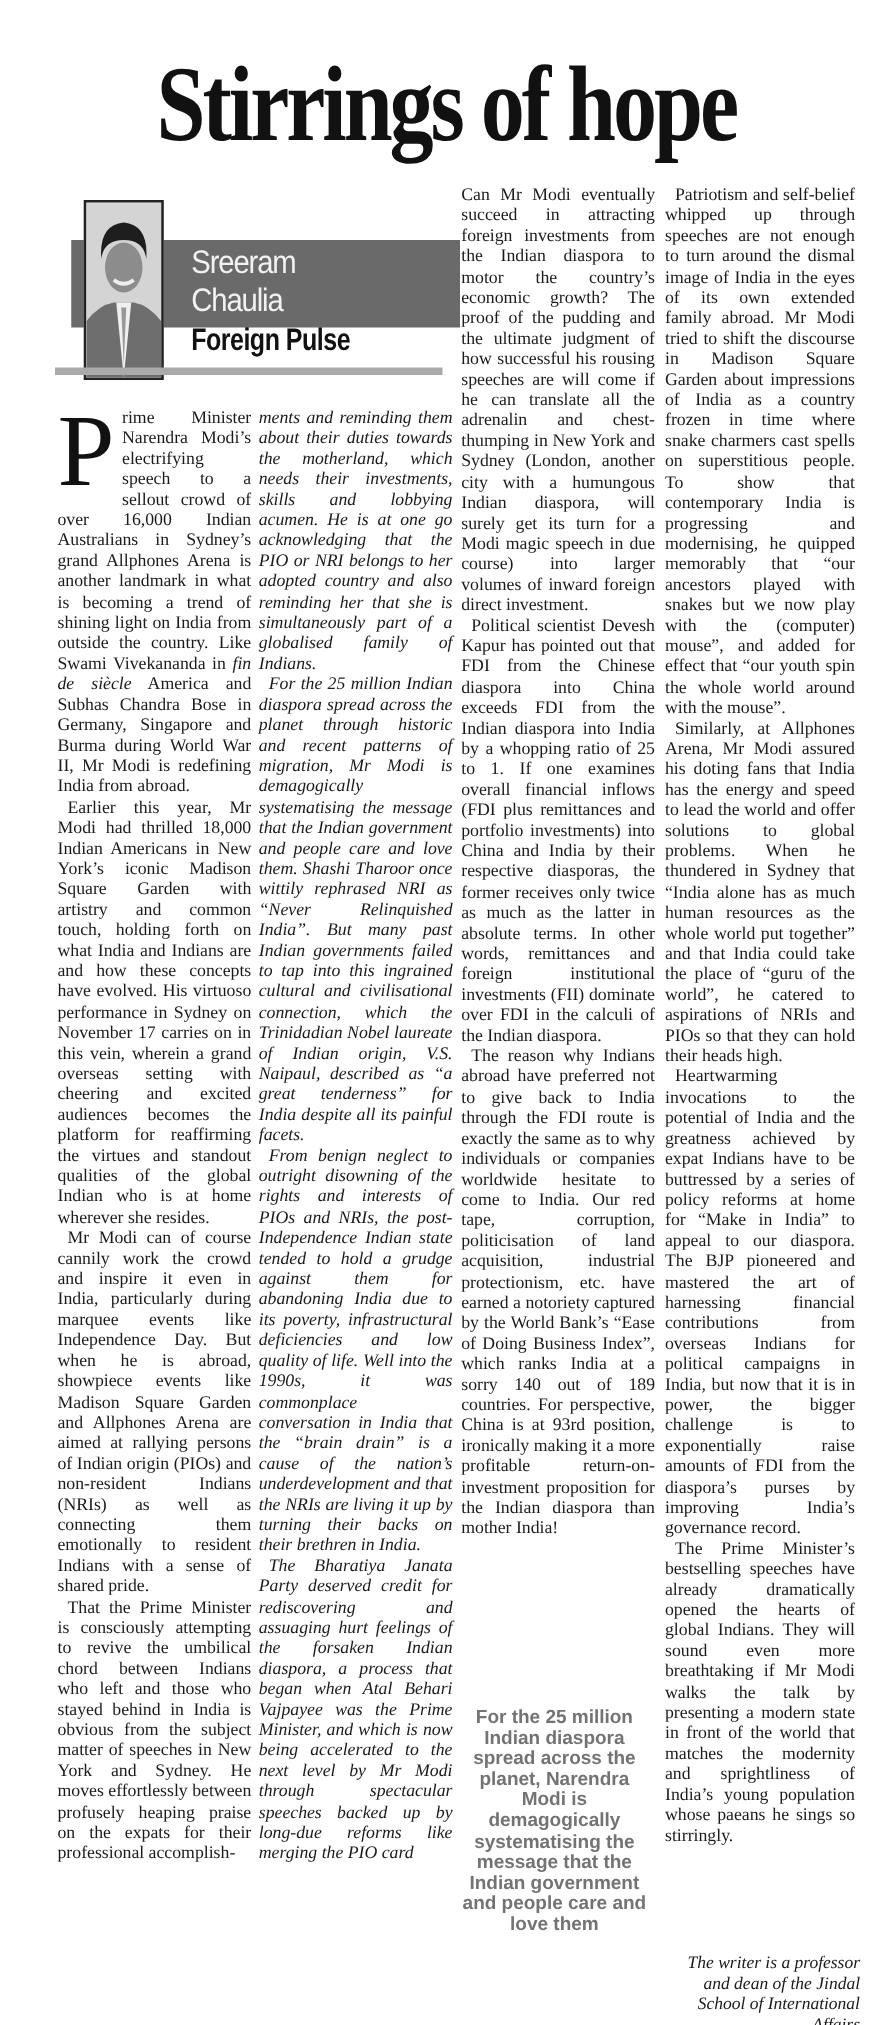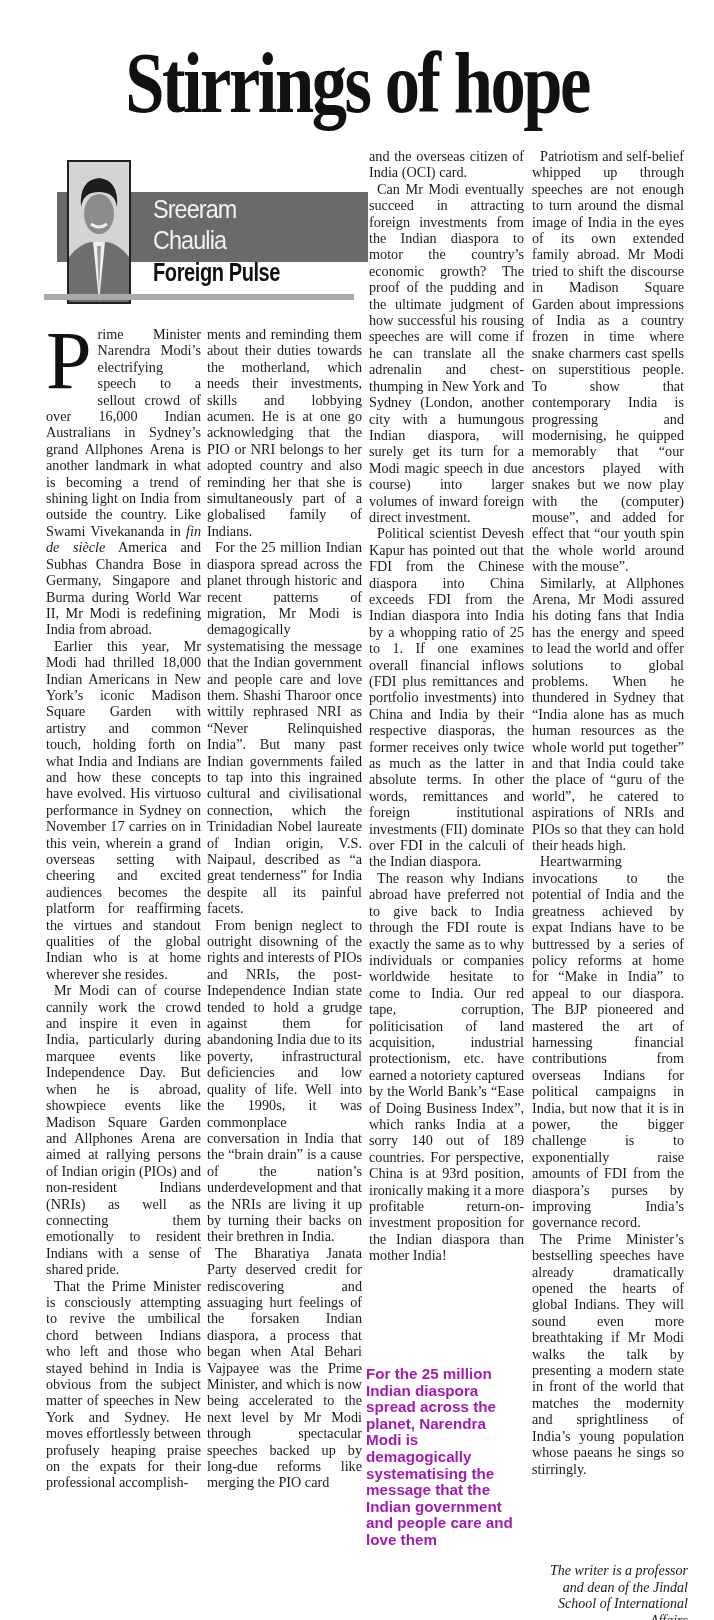--- a/index.html
+++ b/index.html
@@ -14,29 +14,29 @@
   .photo svg{display:block;}
   .author{position:absolute;left:102px;top:44px;color:#f2f2f2;font-family:"Liberation Sans",sans-serif;
           font-size:26px;line-height:31px;letter-spacing:-1px;transform:scaleX(0.9);transform-origin:left;}
   .column-name{position:absolute;left:102px;top:108px;font-family:"Liberation Sans",sans-serif;font-weight:bold;
           font-size:25px;color:#111;transform:scaleX(0.8);transform-origin:left;letter-spacing:-0.5px;}
   .rule{position:absolute;left:44px;top:294px;width:310px;height:6px;background:#aaa;}
   .col{position:absolute;font-size:14.2px;line-height:16.4px;text-align:justify;}
   .col p{margin:0;text-indent:8px;}
   .col p.first{text-indent:0;}
   .c1{left:46px;top:326px;width:155px;}
-  .c2{left:207px;top:326px;width:155px;}
+  .c2{left:207px;top:326px;width:155px;font-style:italic;}
   .c3{left:369px;top:148px;width:155px;}
   .c4{left:532px;top:148px;width:152px;}
   .c2 p:first-child{text-indent:0;}
   .c3 p:first-child{text-indent:0;}
   .c4 p:first-child{text-indent:8px;}
   .dropcap{float:left;font-size:82px;line-height:66px;margin:2px 6px 0 0;font-weight:normal;color:#111;}
-  .pullquote{position:absolute;left:366px;top:1366px;width:155px;text-align:left;
-             font-family:"Liberation Sans",sans-serif;font-weight:bold;font-size:15.2px;line-height:16.6px;color:#a21caf;}
+  .pullquote{position:absolute;left:366px;top:1366px;width:155px;text-align:center;
+             font-family:"Liberation Sans",sans-serif;font-weight:bold;font-size:15.2px;line-height:16.6px;color:#737373;}
   .footnote{position:absolute;left:538px;top:1563px;width:150px;text-align:right;font-style:italic;
             font-size:14px;line-height:16.6px;}
   em{font-style:italic;}
 </style>
 </head>
 <body>
 
 <div class="headline">Stirrings of hope</div>
 
 <div class="byline-box">
@@ -68,21 +68,20 @@
 </div>
 
 <div class="col c2">
   <p>ments and reminding them about their duties towards the motherland, which needs their investments, skills and lobbying acumen. He is at one go acknowledging that the PIO or NRI belongs to her adopted country and also reminding her that she is simultaneously part of a globalised family of Indians.</p>
   <p>For the 25 million Indian diaspora spread across the planet through historic and recent patterns of migration, Mr Modi is demagogically systematising the message that the Indian government and people care and love them. Shashi Tharoor once wittily rephrased NRI as “Never Relinquished India”. But many past Indian governments failed to tap into this ingrained cultural and civilisational connection, which the Trinidadian Nobel laureate of Indian origin, V.S. Naipaul, described as “a great tenderness” for India despite all its painful facets.</p>
   <p>From benign neglect to outright disowning of the rights and interests of PIOs and NRIs, the post-Independence Indian state tended to hold a grudge against them for abandoning India due to its poverty, infrastructural deficiencies and low quality of life. Well into the 1990s, it was commonplace conversation in India that the “brain drain” is a cause of the nation’s underdevelopment and that the NRIs are living it up by turning their backs on their brethren in India.</p>
   <p>The Bharatiya Janata Party deserved credit for rediscovering and assuaging hurt feelings of the forsaken Indian diaspora, a process that began when Atal Behari Vajpayee was the Prime Minister, and which is now being accelerated to the next level by Mr Modi through spectacular speeches backed up by long-due reforms like merging the PIO card</p>
 </div>
 
 <div class="col c3">
-  <p>and the overseas citizen of India (OCI) card.</p>
   <p>Can Mr Modi eventually succeed in attracting foreign investments from the Indian diaspora to motor the country’s economic growth? The proof of the pudding and the ultimate judgment of how successful his rousing speeches are will come if he can translate all the adrenalin and chest-thumping in New York and Sydney (London, another city with a humungous Indian diaspora, will surely get its turn for a Modi magic speech in due course) into larger volumes of inward foreign direct investment.</p>
   <p>Political scientist Devesh Kapur has pointed out that FDI from the Chinese diaspora into China exceeds FDI from the Indian diaspora into India by a whopping ratio of 25 to 1. If one examines overall financial inflows (FDI plus remittances and portfolio investments) into China and India by their respective diasporas, the former receives only twice as much as the latter in absolute terms. In other words, remittances and foreign institutional investments (FII) dominate over FDI in the calculi of the Indian diaspora.</p>
   <p>The reason why Indians abroad have preferred not to give back to India through the FDI route is exactly the same as to why individuals or companies worldwide hesitate to come to India. Our red tape, corruption, politicisation of land acquisition, industrial protectionism, etc. have earned a notoriety captured by the World Bank’s “Ease of Doing Business Index”, which ranks India at a sorry 140 out of 189 countries. For perspective, China is at 93rd position, ironically making it a more profitable return-on-investment proposition for the Indian diaspora than mother India!</p>
 </div>
 
 <div class="pullquote">For the 25 million Indian diaspora spread across the planet, Narendra Modi is demagogically systematising the message that the Indian government and people care and love them</div>
 
 <div class="col c4">
   <p>Patriotism and self-belief whipped up through speeches are not enough to turn around the dismal image of India in the eyes of its own extended family abroad. Mr Modi tried to shift the discourse in Madison Square Garden about impressions of India as a country frozen in time where snake charmers cast spells on superstitious people. To show that contemporary India is progressing and modernising, he quipped memorably that “our ancestors played with snakes but we now play with the (computer) mouse”, and added for effect that “our youth spin the whole world around with the mouse”.</p>
   <p>Similarly, at Allphones Arena, Mr Modi assured his doting fans that India has the energy and speed to lead the world and offer solutions to global problems. When he thundered in Sydney that “India alone has as much human resources as the whole world put together” and that India could take the place of “guru of the world”, he catered to aspirations of NRIs and PIOs so that they can hold their heads high.</p>

